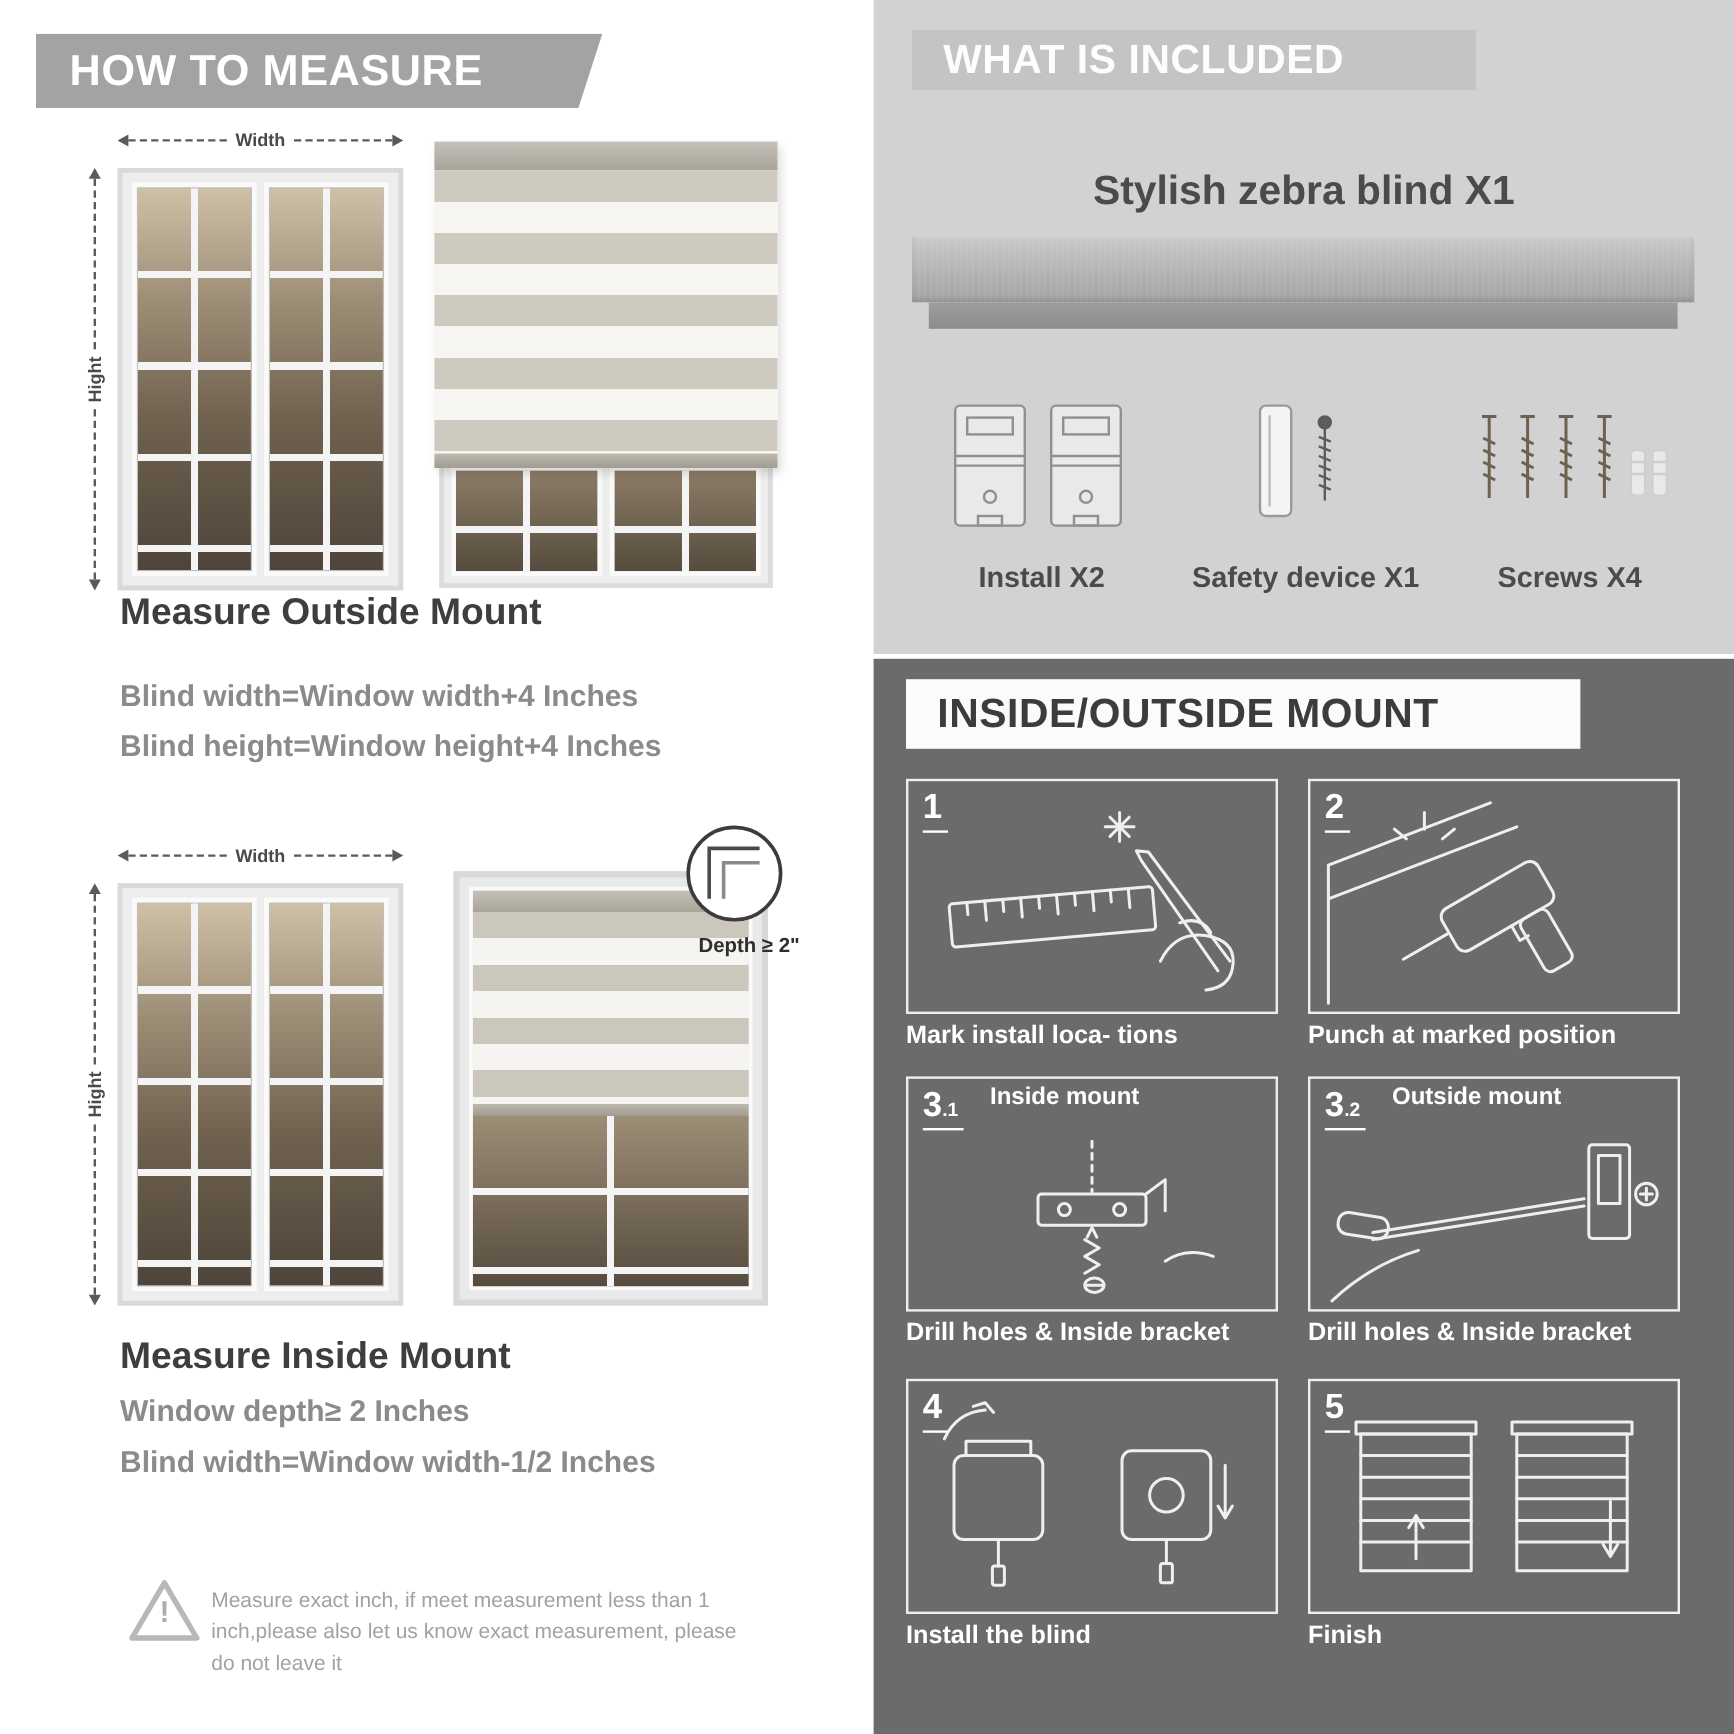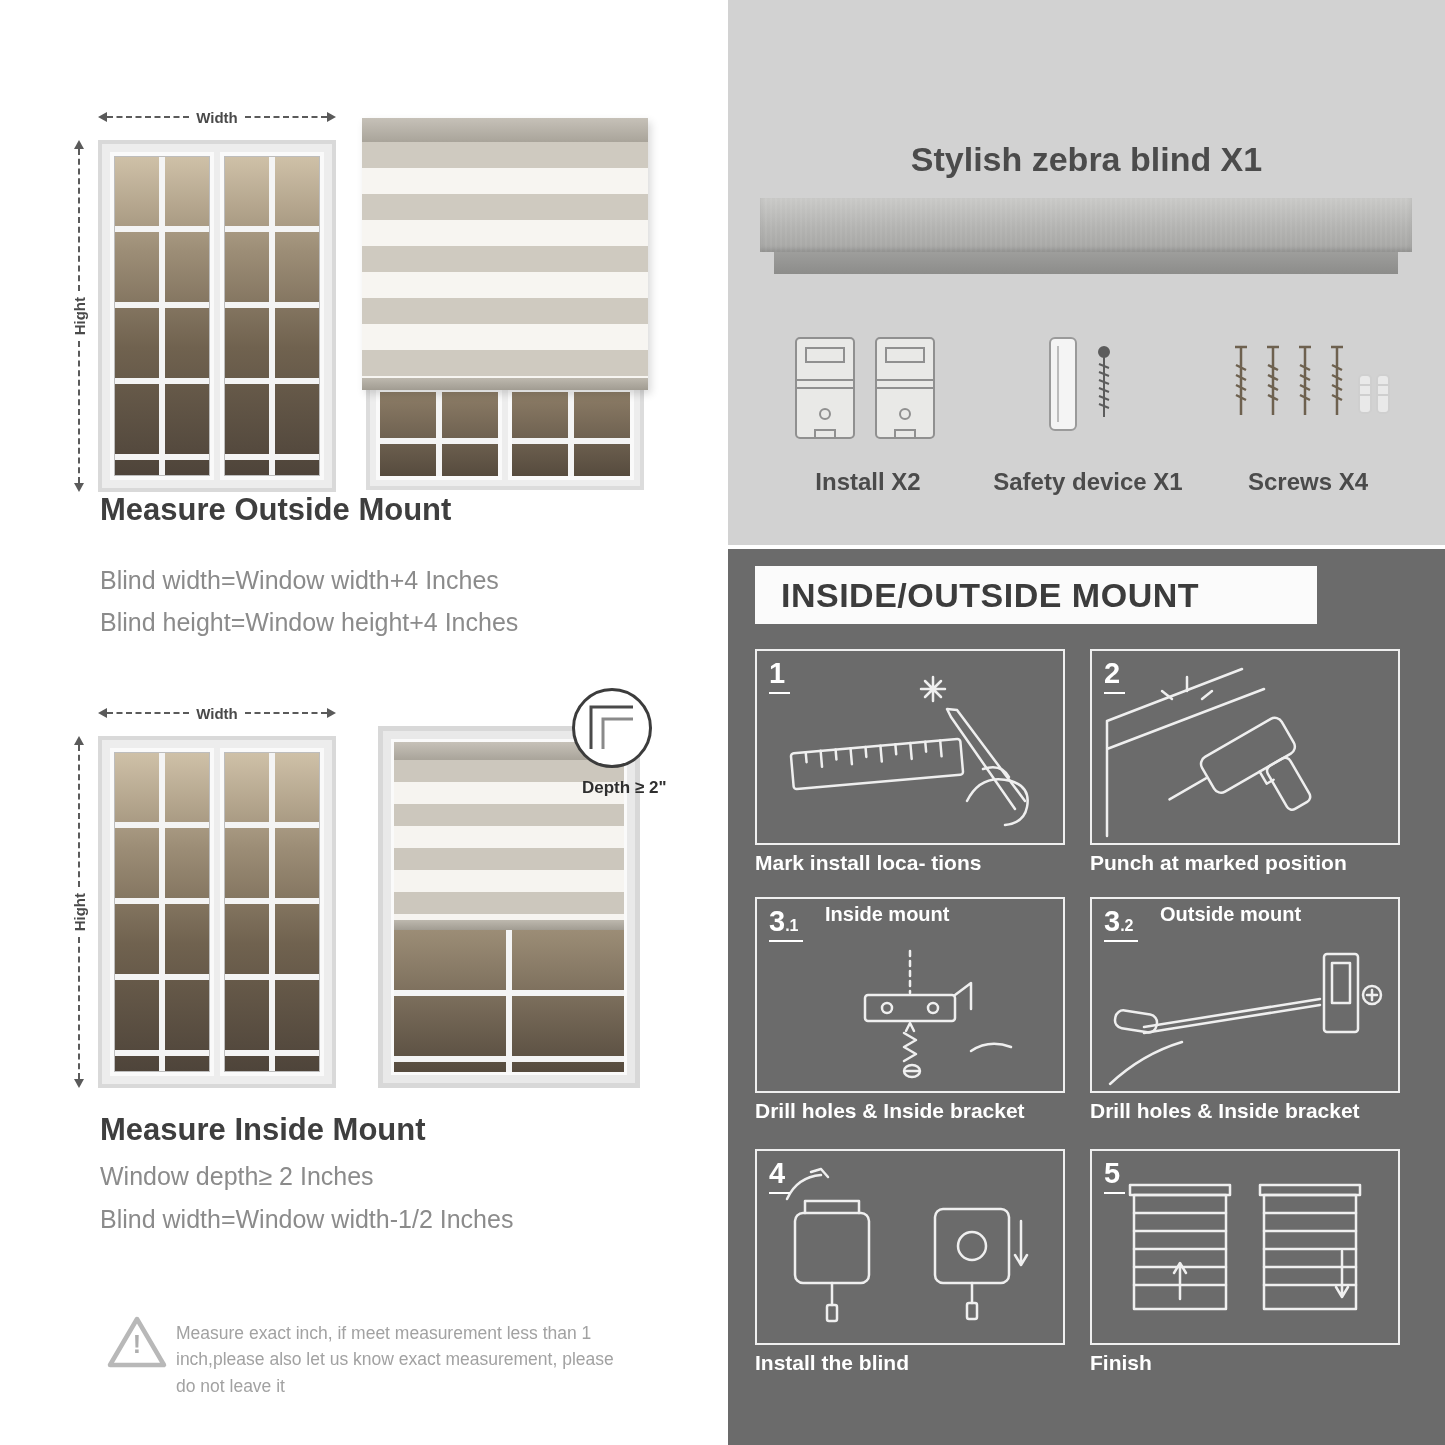--- a/index.html
+++ b/index.html
@@ -49,21 +49,21 @@
   .wi-glass{flex:1;background:
     linear-gradient(90deg,transparent calc(50% - 3px),#f4f4f4 calc(50% - 3px),#f4f4f4 calc(50% + 3px),transparent calc(50% + 3px)),
     repeating-linear-gradient(180deg,transparent 0 60px,#f4f4f4 60px 66px),
     linear-gradient(180deg,#9c8d76,#564b3e)}
 
   .callout{position:absolute;width:80px;height:80px;border-radius:50%;border:3px solid #3c3c3c;background:#fff;
     display:flex;align-items:center;justify-content:center;z-index:3}
   .depth-label{position:absolute;font-size:17px;font-weight:bold;color:#2f2f2f;z-index:3;white-space:nowrap}
 
   .h1{position:absolute;font-size:31px;font-weight:bold;color:#3e3e3e}
-  .bodyline{position:absolute;font-size:25px;font-weight:normal;color:#8b8b8b}
+  .bodyline{position:absolute;font-size:25px;font-weight:bold;color:#8b8b8b}
 
   .warn-wrap{position:absolute;left:106px;top:1314px;width:62px;height:56px}
   .warn-wrap .bang{position:absolute;left:0;top:16px;width:62px;text-align:center;font-size:25px;font-weight:bold;color:#aeaeae}
   .warn-text{position:absolute;left:176px;top:1320px;width:448px;font-size:17.5px;color:#a2a2a2;line-height:1.5;text-align:left}
 
   
   .included-panel{position:absolute;left:728px;top:0;width:717px;height:545px;background:#d2d2d2}
   .included-banner{position:absolute;left:32px;top:25px;width:470px;height:50px;background:#c4c4c4;color:#fdfdfd;
     font-size:34px;font-weight:bold;line-height:50px;padding-left:26px;letter-spacing:.5px}
   .product-title{position:absolute;left:0;top:140px;width:100%;text-align:center;font-size:34px;font-weight:bold;color:#4b4b4b}
@@ -86,20 +86,21 @@
   .step-no .num{font-size:29px}
   .step-no .sub{font-size:16px}
   .step-title{position:absolute;left:68px;top:4px;color:#fff;font-size:20px;font-weight:bold;z-index:2}
   .caption{position:absolute;width:322px;color:#fff;font-size:21px;font-weight:bold}
 </style>
 </head>
 <body>
 
 <div class="page">
 
+  <div class="howto-banner">HOW TO MEASURE</div>
 
   <div class="harrow" style="left:98px;top:106px;width:238px">
     <span class="tri-l"></span>
     <span class="hline"></span>
     <span class="hlabel">Width</span>
     <span class="hline"></span>
     <span class="tri-r"></span>
   </div>
   <div class="varrow" style="left:66px;top:140px;height:352px">
     <span class="tri-u"></span>
@@ -168,20 +169,21 @@
 
   <div class="warn-wrap">
     <svg width="62" height="56" viewBox="0 0 62 56">
       <path d="M31,5 L58,51 L4,51 Z" fill="none" stroke="#b8b8b8" stroke-width="4.5" stroke-linejoin="round"></path>
     </svg>
     <span class="bang">!</span>
   </div>
   <div class="warn-text">Measure exact inch, if meet measurement less than 1 inch,please also let us know exact measurement, please do not leave it</div>
 
   <div class="included-panel">
+    <div class="included-banner">WHAT IS INCLUDED</div>
     <div class="product-title">Stylish zebra blind X1</div>
     <div class="headrail-top"></div>
     <div class="headrail-bottom"></div>
 
     <svg class="item-icons" style="left:60px;top:330px" width="160" height="125" viewBox="0 0 160 125">
       <g stroke="#909090" stroke-width="2" fill="#e9e9e7">
         <rect x="8" y="8" width="58" height="100" rx="4"></rect>
         <rect x="88" y="8" width="58" height="100" rx="4"></rect>
       </g>
       <g stroke="#909090" stroke-width="2" fill="none">

